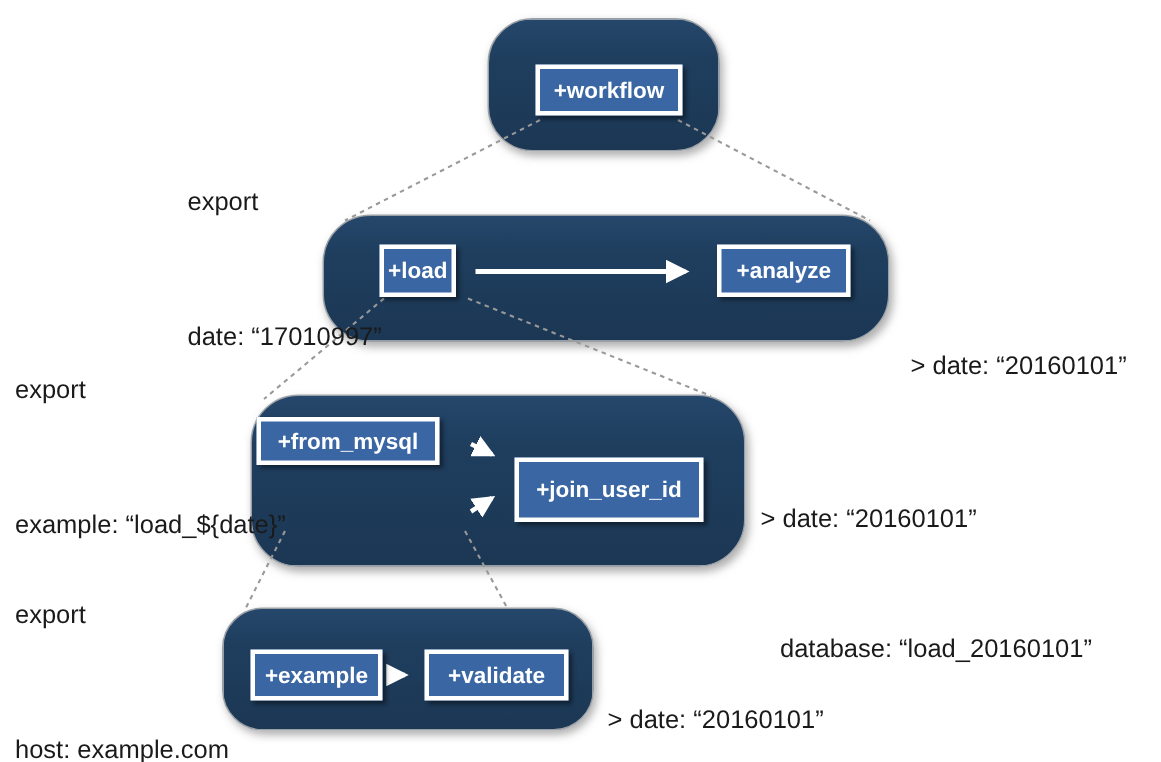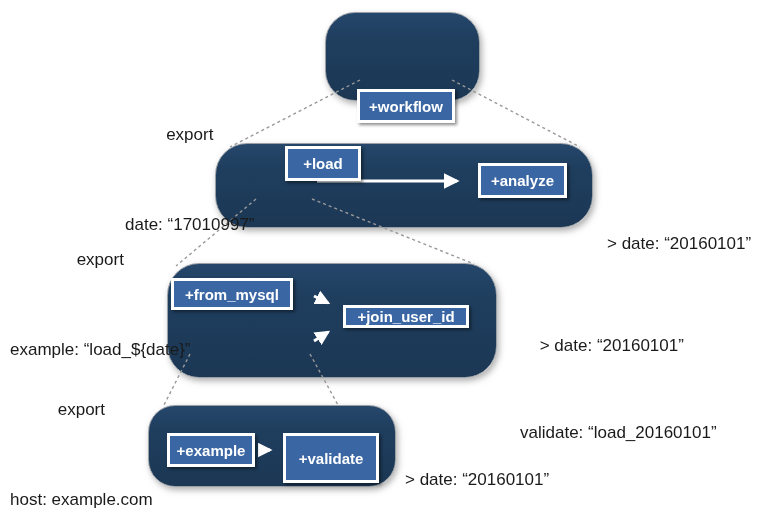--- a/index.html
+++ b/index.html
@@ -28,30 +28,30 @@
   marker path{fill:var(--arrow,#ffffff);}
   
   .task{
     position:absolute;z-index:3;box-sizing:border-box;
     display:flex;align-items:center;justify-content:center;
     background:var(--task-fill,#3a67a4);
     border:3px solid var(--task-border,#ffffff);
     box-shadow:2px 2px 3px rgba(0,0,0,.45);
     color:#ffffff;font-weight:bold;font-size:15px;white-space:nowrap;
   }
-  .t-workflow{left:357px;top:43px;width:98px;height:34px;margin-top:46px;}
-  .t-load{left:253px;top:146px;width:76px;height:35px;margin-left:32px;}
+  .t-workflow{left:357px;top:43px;width:98px;height:34px;}
+  .t-load{left:253px;top:163px;width:51px;height:35px;}
   .t-analyze{left:478px;top:163px;width:89px;height:35px;text-align:right;}
   .t-mysql{left:171px;top:278px;width:122px;height:32px;}
   .t-sftp{left:188px;top:322px;width:122px;height:32px;}
-  .t-join{left:343px;top:305px;width:126px;height:23px;}
+  .t-join{left:343px;top:305px;width:126px;height:43px;}
   .t-embulk{left:167px;top:433px;width:88px;height:34px;}
-  .t-validate{left:283px;top:433px;width:96px;height:50px;}
+  .t-validate{left:283px;top:433px;width:96px;height:34px;}
   
-  .ann,.params{position:absolute;z-index:3;font-size:17px;white-space:pre;text-align:center;}
+  .ann,.params{position:absolute;z-index:3;font-size:17px;white-space:pre;}
   .ann{line-height:30px;}
   .params{line-height:29px;}
   .a1{left:125px;top:60px;}
   .a2{left:10px;top:185px;}
   .a3{left:10px;top:335px;}
   .p2{left:607px;top:171px;}
   .p3{left:507px;top:273px;}
   .p4{left:405px;top:407px;}
   .indent{padding-left:13px;}
 </style>
@@ -103,21 +103,21 @@
   <div class="ann a3">
     <div>export</div>
     <div>host: example.com</div>
   </div>
 
   <div class="params p2">
     <div>&gt; date: “20160101”</div>
   </div>
   <div class="params p3">
     <div>&gt; date: “20160101”</div>
-    <div class="indent">validate: “load_20160101”</div>
+    <div class="indent">database: “load_20160101”</div>
   </div>
   <div class="params p4">
     <div>&gt; date: “20160101”</div>
     
     
   </div>
 
 </div>
 
 </body></html>

